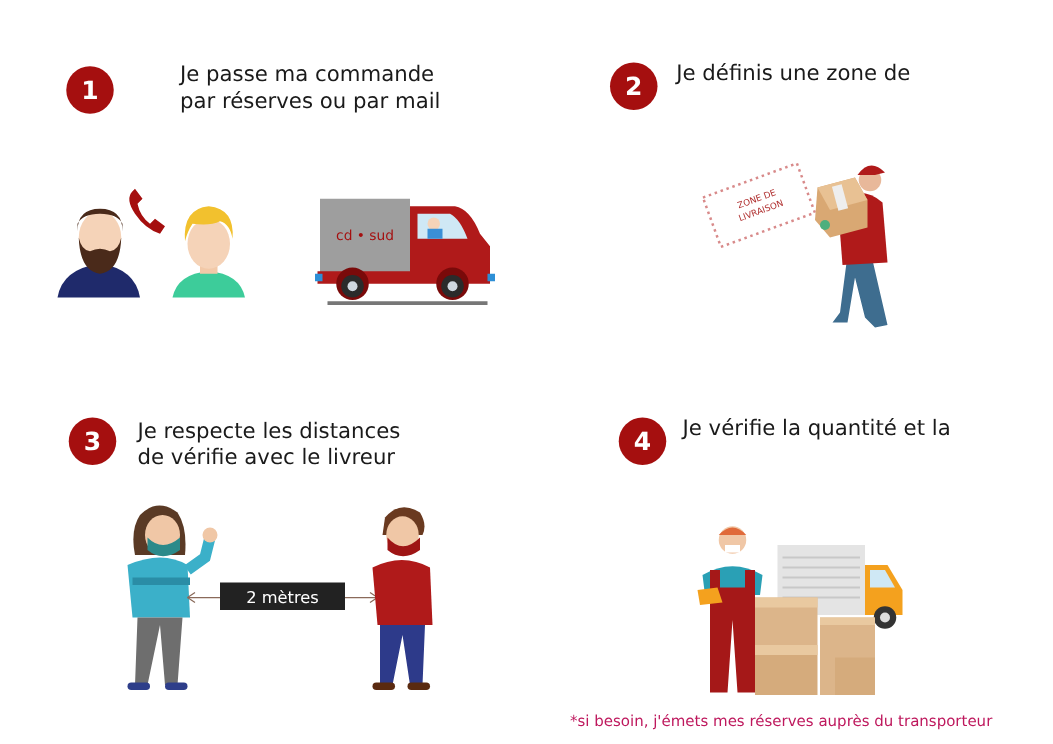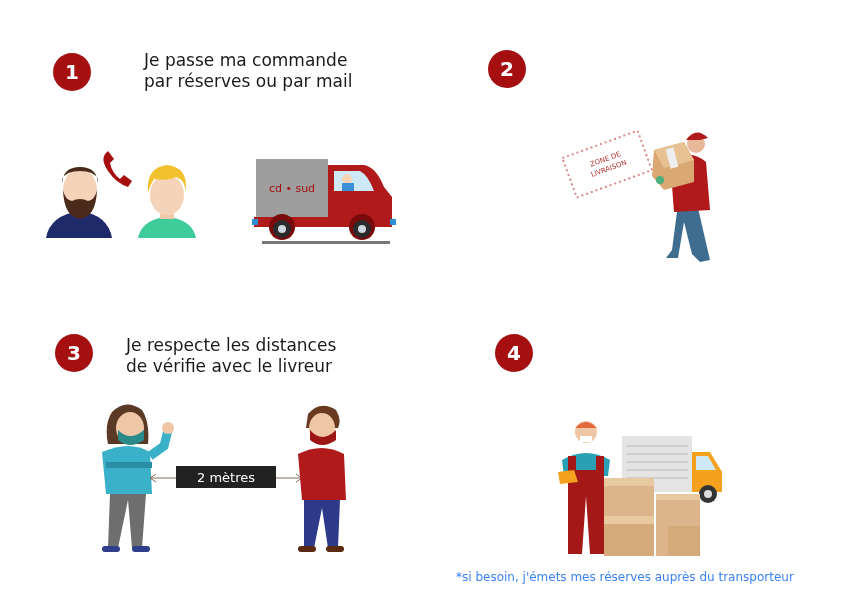--- a/index.html
+++ b/index.html
@@ -1,21 +1,21 @@
 <!DOCTYPE html>
 <html><head>
 <meta charset="utf-8">
 <style>
   html, body { margin:0; padding:0; background:#ffffff; }
   body { width:842px; height:595px; position:relative; overflow:hidden; font-family:"DejaVu Sans", sans-serif; color:#1a1a1a; }
   .badge { position:absolute; width:38px; height:38px; border-radius:50%; background:#a50f0f; color:#fff; font-size:20px; font-weight:bold; display:flex; align-items:center; justify-content:center; font-family:"DejaVu Sans", sans-serif; }
   .step-text { position:absolute; font-size:17px; line-height:21px; color:#1a1a1a; }
   .step-text div { white-space:nowrap; }
   .illus { position:absolute; }
-  .footnote { position:absolute; left:456px; top:570px; font-size:12px; color:#3b82f6; white-space:nowrap; }
+  .footnote { position:absolute; left:456px; top:570px; font-size:12px; color:#be185d; white-space:nowrap; }
 </style>
 </head>
 <body>
 
 <div class="badge" style="left:53px;top:53px;">1</div>
 <div class="step-text" style="left:108px;top:50px;margin-left:36px;">
   <div>Je passe ma commande</div>
   <div>par réserves ou par mail</div>
 </div>
 
@@ -54,20 +54,21 @@
   <circle cx="110" cy="72" r="13" fill="#7a0a0a"></circle>
   <circle cx="110" cy="74" r="9" fill="#2b2b2b"></circle>
     <circle cx="110" cy="74" r="4" fill="#cfd8e0"></circle>
   <rect x="0" y="64" width="6" height="6" fill="#2d8fd6"></rect>
   <rect x="138" y="64" width="6" height="6" fill="#2d8fd6"></rect>
   <rect x="10" y="86" width="128" height="3" fill="#777"></rect>
 </svg>
 
 <div class="badge" style="left:488px;top:50px;">2</div>
 <div class="step-text" style="left:541px;top:49px;">
+  <div>Je définis une zone de</div>
 </div>
 
 <svg class="illus" style="left:560px;top:122px;" width="170" height="145" viewBox="0 0 170 145">
   <g transform="rotate(-20 45 45)">
     <rect x="8" y="22" width="80" height="42" fill="none" stroke="#d88a8a" stroke-width="2" stroke-dasharray="2,3"></rect>
     <text x="48" y="40" text-anchor="middle" font-size="7" fill="#b03030" font-family="DejaVu Sans, sans-serif">ZONE DE</text>
     <text x="48" y="50" text-anchor="middle" font-size="7" fill="#b03030" font-family="DejaVu Sans, sans-serif">LIVRAISON</text>
   </g>
 
   <g>
@@ -76,21 +77,21 @@
     <circle cx="136" cy="22" r="9" fill="#e8b89a"></circle>
     <path d="M126 18 Q136 4 148 16 L140 18 Z" fill="#b01a1a"></path>
     <path d="M94 28 L124 20 L134 38 L134 60 L104 68 L92 54 Z" fill="#d9a873"></path>
     <path d="M94 28 L124 20 L134 38 L104 46 Z" fill="#e8c193"></path>
     <rect x="108" y="26" width="8" height="20" fill="#eeeeee" transform="rotate(-15 112 36)"></rect>
     <circle cx="100" cy="58" r="4" fill="#4caf7d"></circle>
   </g>
 </svg>
 
 <div class="badge" style="left:55px;top:334px;">3</div>
-<div class="step-text" style="left:126px;top:335px;">
+<div class="step-text" style="left:110px;top:335px;">
   <div>Je respecte les distances</div>
   <div>de vérifie avec le livreur</div>
 </div>
 
 <svg class="illus" style="left:92px;top:400px;" width="270" height="156" viewBox="0 0 270 156">
 
   <g>
     <path d="M20 12 Q34 -2 50 10 Q58 22 56 44 L16 44 Q12 24 20 12 Z" fill="#5a3a25"></path>
     <ellipse cx="38" cy="28" rx="14" ry="16" fill="#f0c7a6"></ellipse>
     <path d="M26 30 Q38 42 52 30 L52 40 Q38 50 26 40 Z" fill="#2b8a8a"></path>
@@ -117,20 +118,21 @@
     <path d="M218 30 Q230 44 244 30 L244 40 Q230 50 218 40 Z" fill="#9e1515"></path>
     <path d="M206 54 Q230 42 252 54 L254 100 L210 100 Z" fill="#b01a1a"></path>
     <path d="M212 100 L212 148 L222 148 L230 108 L236 148 L246 148 L248 100 Z" fill="#2d3a8a"></path>
     <rect x="206" y="146" width="18" height="6" rx="3" fill="#5a2a10"></rect>
     <rect x="234" y="146" width="18" height="6" rx="3" fill="#5a2a10"></rect>
   </g>
 </svg>
 
 <div class="badge" style="left:495px;top:334px;">4</div>
 <div class="step-text" style="left:546px;top:333px;">
+  <div>Je vérifie la quantité et la</div>
 </div>
 
 <svg class="illus" style="left:548px;top:416px;" width="180" height="142" viewBox="0 0 180 142">
 
   <g>
     <rect x="74" y="20" width="70" height="56" fill="#e4e4e4"></rect>
     <g stroke="#c8c8c8" stroke-width="1.5">
       <line x1="78" y1="30" x2="140" y2="30"></line>
         <line x1="78" y1="38" x2="140" y2="38"></line>
       <line x1="78" y1="46" x2="140" y2="46"></line>

